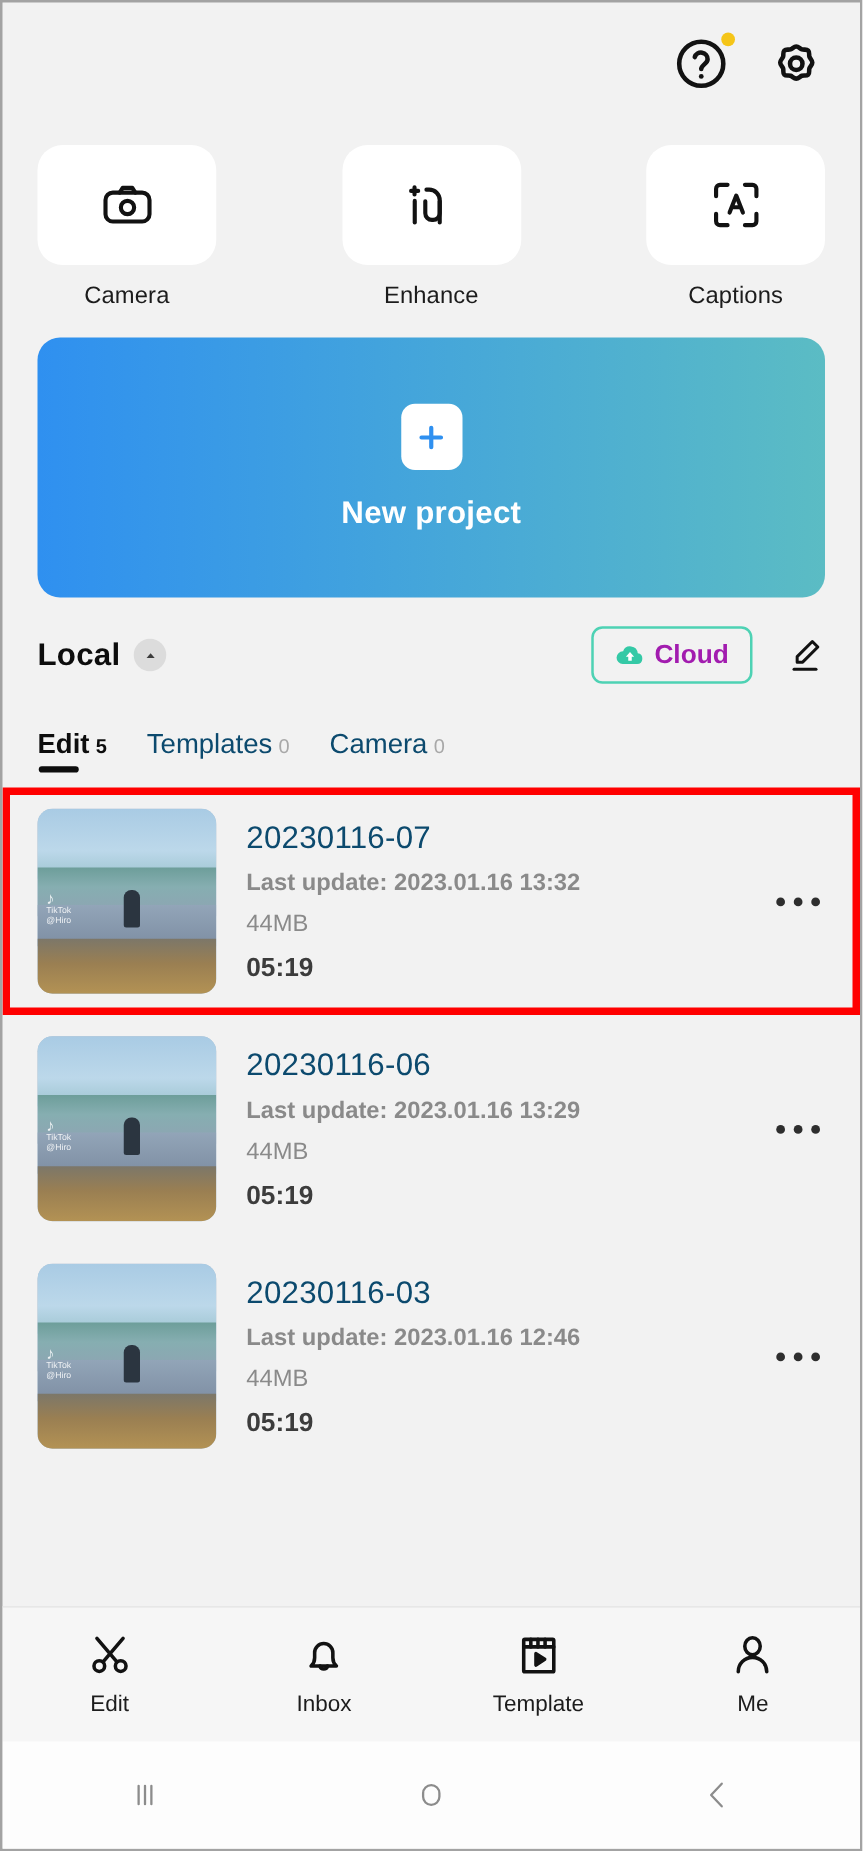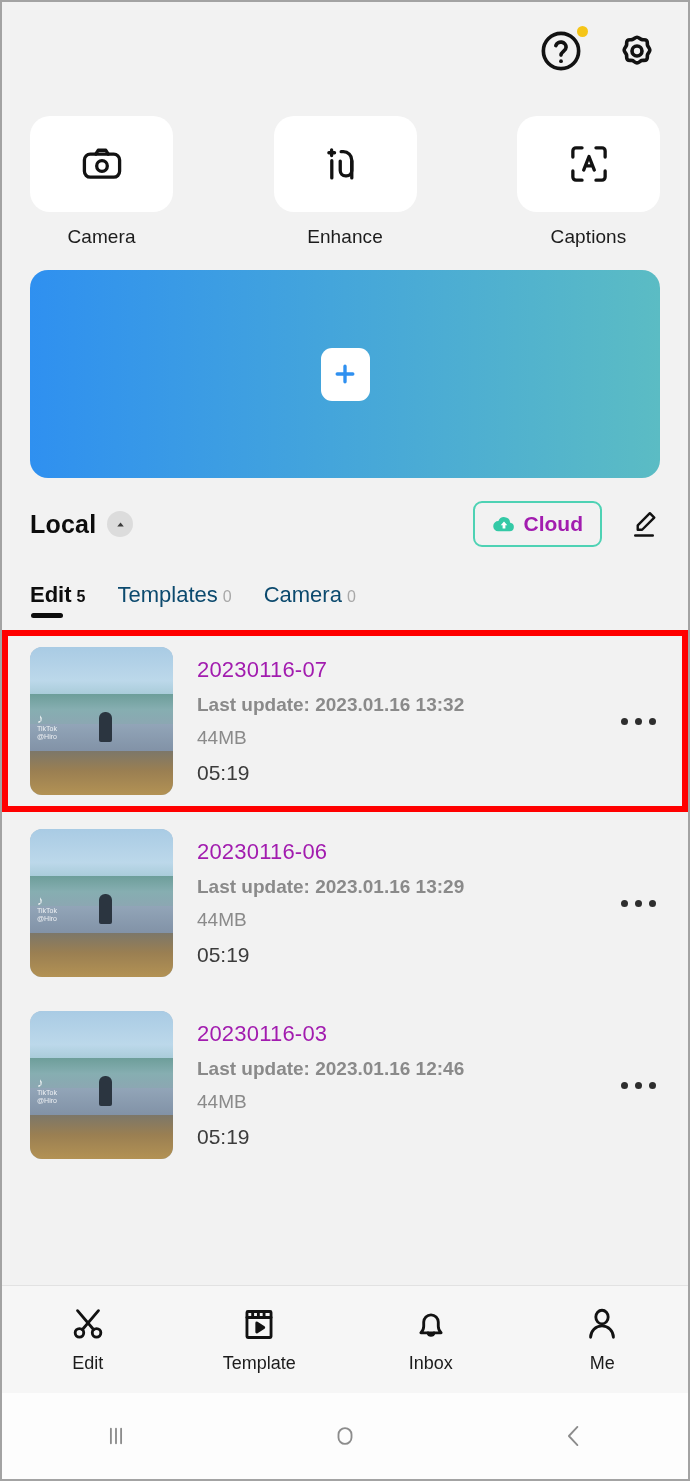--- a/index.html
+++ b/index.html
@@ -185,30 +185,30 @@
   .thumb .wm {
     position: absolute; left: 7px; top: 44%;
     color: rgba(255,255,255,.85);
     font-size: 7px; line-height: 8px;
     font-family: "Liberation Sans", sans-serif;
   }
   .thumb .wm .tk { font-size: 13px; line-height: 13px; display: block; }
 
   .proj-info { margin-left: 24px; flex: 1; }
   .proj-title {
-    font-size: 22px; color: #a21caf; letter-spacing: .2px;
+    font-size: 25px; color: #0c4a6e; letter-spacing: .2px;
   }
   .proj-meta {
     font-size: 19px; color: #8a8a8a; margin-top: 11px; font-weight: bold;
   }
   .proj-size {
     font-size: 19px; color: #8a8a8a; margin-top: 11px;
   }
   .proj-dur {
-    font-size: 21px; color: #3c3c3c; margin-top: 12px;
+    font-size: 21px; color: #3c3c3c; margin-top: 12px; font-weight: bold;
   }
   .dots {
     display: flex; gap: 7px; align-items: center;
     padding: 10px 4px; cursor: pointer;
   }
   .dots span {
     width: 7px; height: 7px; border-radius: 50%; background: #2e2e2e;
     display: block;
   }
 
@@ -306,20 +306,21 @@
     </div>
 
   </div>
 
   <div class="new-project" id="newProjectBanner" style="background: linear-gradient(90deg, rgb(47, 144, 240) 0%, rgb(91, 188, 196) 100%);">
     <div class="np-plus">
       <svg viewBox="0 0 24 24" fill="none" stroke="#2f90f0" stroke-width="3.1" stroke-linecap="round">
         <path d="M12 4.8v14.4M4.8 12h14.4"></path>
       </svg>
     </div>
+    <div class="np-label">New project</div>
   </div>
 
   <div class="local-row">
     <div class="local-title">Local</div>
     <div class="collapse-btn">
       <svg viewBox="0 0 24 24" fill="#3c3c3c" stroke="none">
         <path d="M12 8.4l6 7.2H6z"></path>
       </svg>
     </div>
     <div class="spacer"></div>
@@ -438,36 +439,36 @@
     <div class="nav-item">
       <svg viewBox="0 0 24 24" fill="none" stroke="#121212" stroke-width="1.8" stroke-linecap="round" stroke-linejoin="round">
         <circle cx="6.6" cy="17.6" r="2.7"></circle>
         <circle cx="17.4" cy="17.6" r="2.7"></circle>
         <path d="M8.5 15.5L18.6 3.6M15.5 15.5L5.4 3.6"></path>
       </svg>
       <div class="nav-label">Edit</div>
     </div>
     <div class="nav-item">
       <svg viewBox="0 0 24 24" fill="none" stroke="#121212" stroke-width="1.8" stroke-linecap="round" stroke-linejoin="round">
+        <path d="M5.6 17.6h12.8c-1.5-1.4-1.8-2.4-1.8-4.2v-2.6a4.6 4.6 0 0 0-9.2 0v2.6c0 1.8-.3 2.8-1.8 4.2z"></path>
+        <path d="M10.1 17.6a1.95 1.95 0 0 0 3.8 0"></path>
+      </svg>
+      <div class="nav-label">Inbox</div>
+    </div>
+    <div class="nav-item">
+      <svg viewBox="0 0 24 24" fill="none" stroke="#121212" stroke-width="1.8" stroke-linecap="round" stroke-linejoin="round">
         <rect x="4.4" y="4.1" width="15.2" height="16.4" rx="0.6"></rect>
         <path d="M4.4 7.9h15.2"></path>
         <path d="M8 4.1v3.8M11.6 4.1v3.8M15.2 4.1v3.8"></path>
         <path d="M10.6 11.3l4.4 2.9-4.4 2.9z" fill="#121212"></path>
       </svg>
       <div class="nav-label">Template</div>
     </div>
     <div class="nav-item">
       <svg viewBox="0 0 24 24" fill="none" stroke="#121212" stroke-width="1.8" stroke-linecap="round" stroke-linejoin="round">
-        <path d="M5.6 17.6h12.8c-1.5-1.4-1.8-2.4-1.8-4.2v-2.6a4.6 4.6 0 0 0-9.2 0v2.6c0 1.8-.3 2.8-1.8 4.2z"></path>
-        <path d="M10.1 17.6a1.95 1.95 0 0 0 3.8 0"></path>
-      </svg>
-      <div class="nav-label">Inbox</div>
-    </div>
-    <div class="nav-item">
-      <svg viewBox="0 0 24 24" fill="none" stroke="#121212" stroke-width="1.8" stroke-linecap="round" stroke-linejoin="round">
         <ellipse cx="12" cy="7.6" rx="3.9" ry="4.3"></ellipse>
         <path d="M4.8 20.4a7.2 7.2 0 0 1 14.4 0"></path>
       </svg>
       <div class="nav-label">Me</div>
     </div>
   </div>
 
   <div class="sysbar">
     <div class="sys-btn">
       <svg viewBox="0 0 24 24" fill="none" stroke="#8c8c8c" stroke-width="1.3" stroke-linecap="round">

